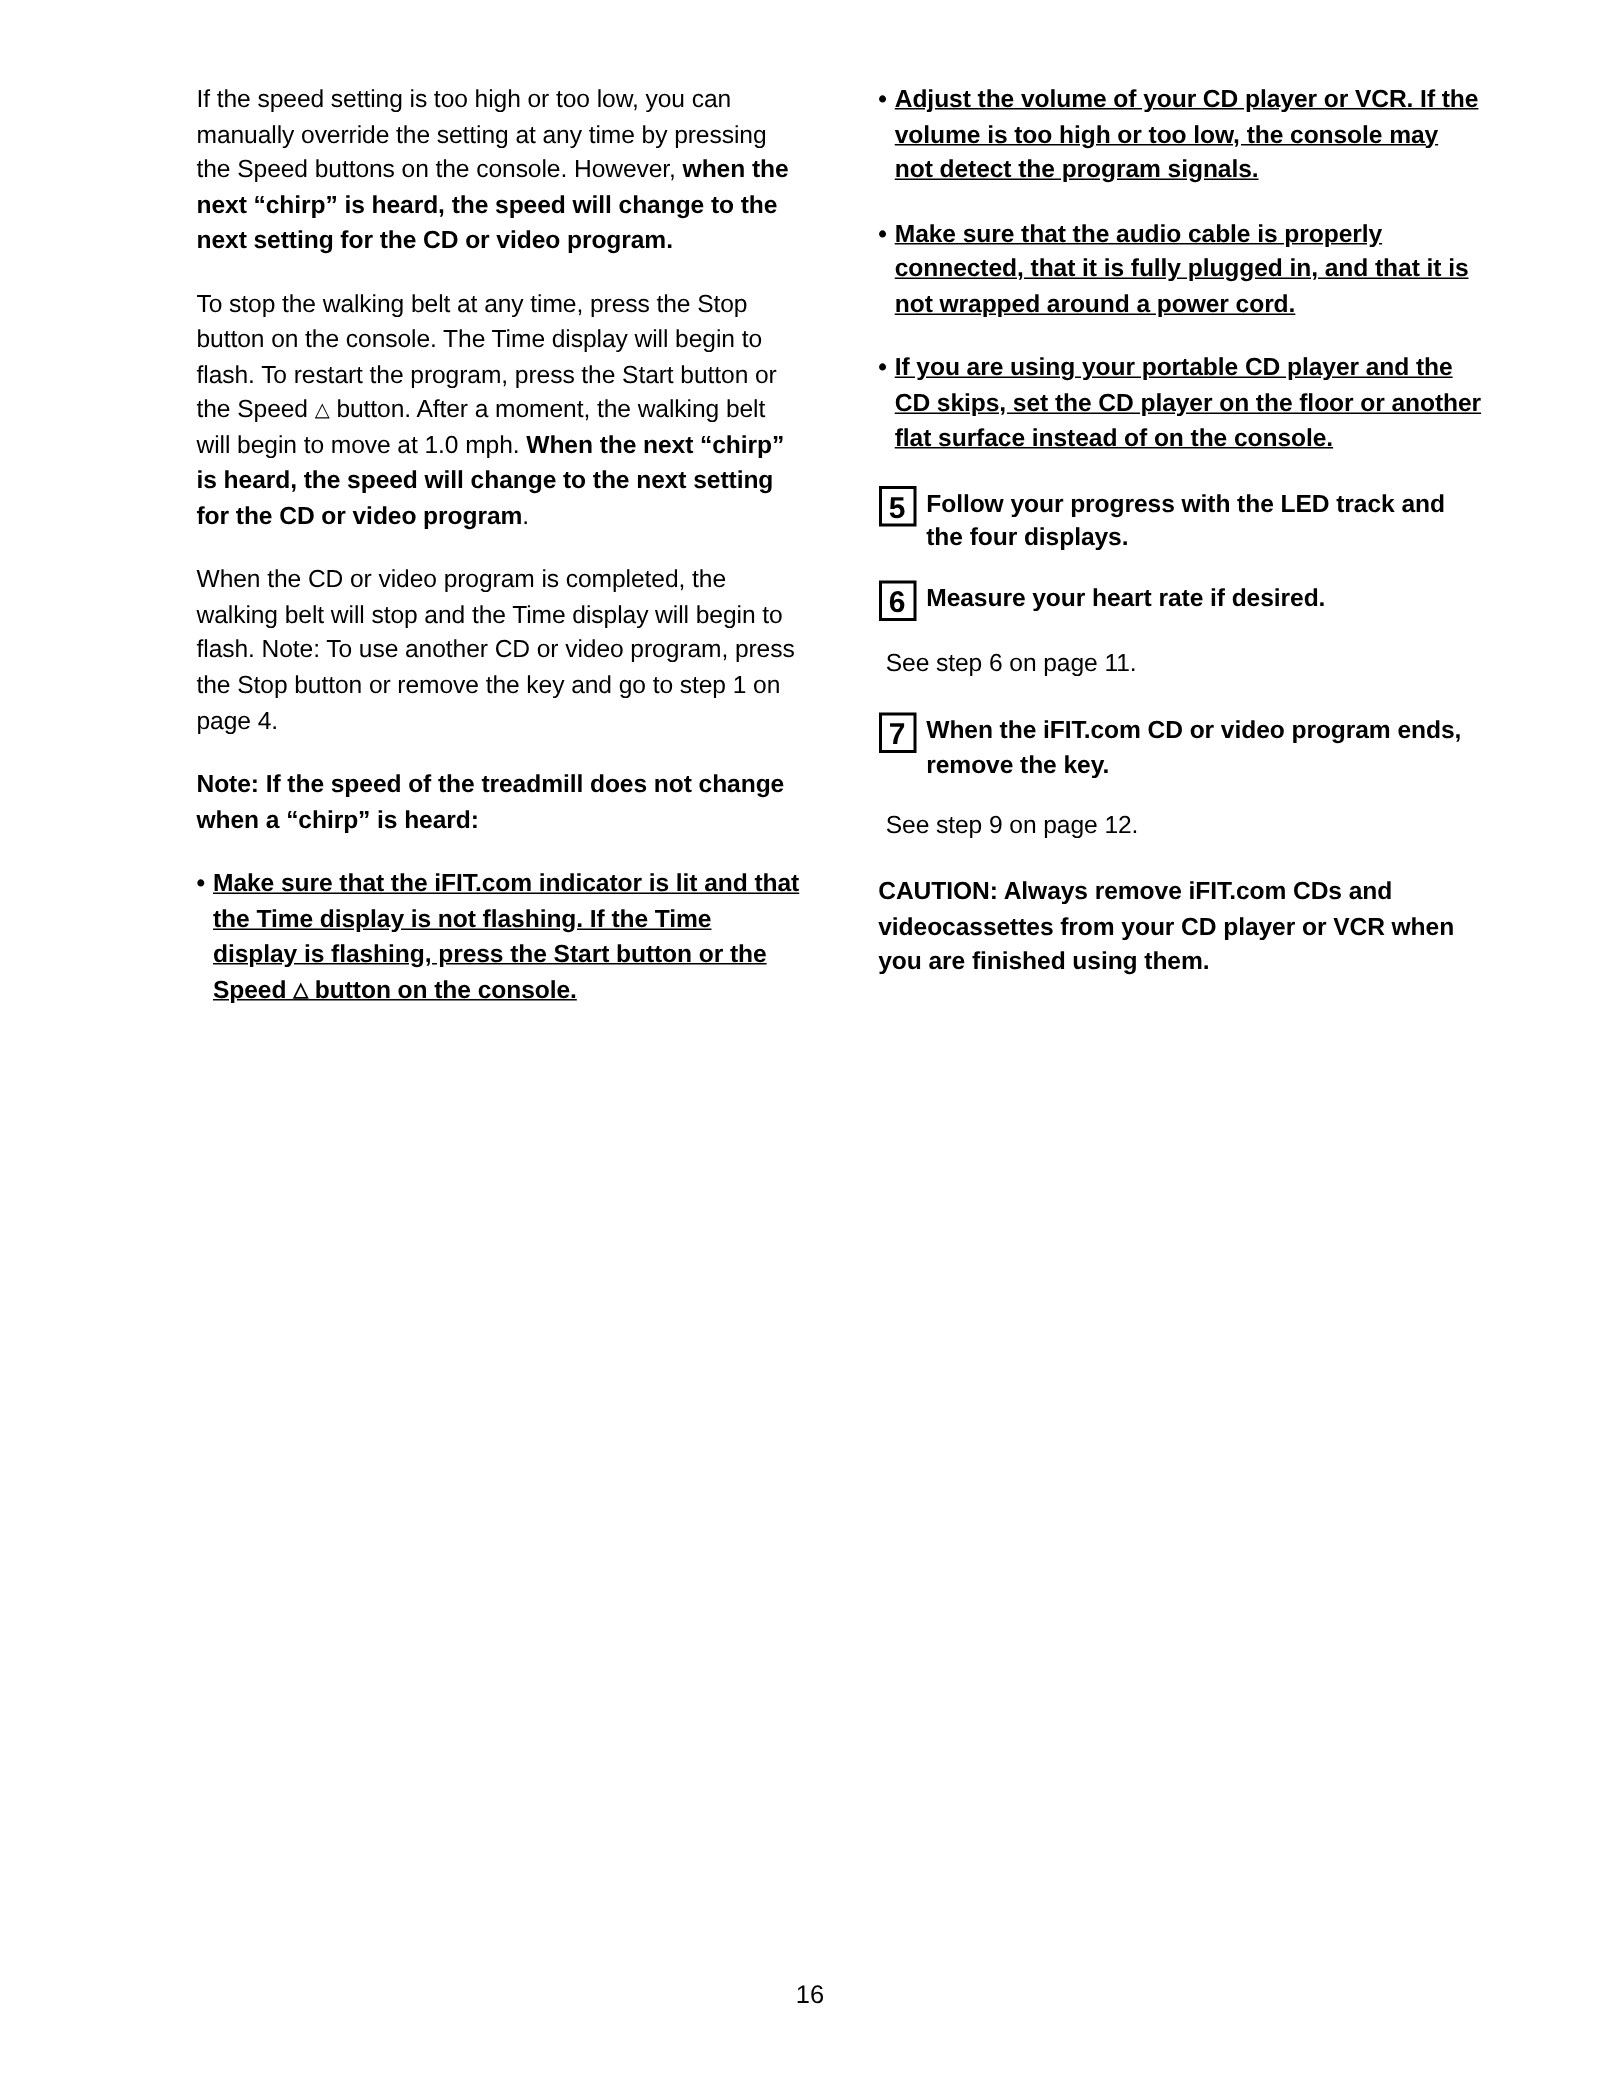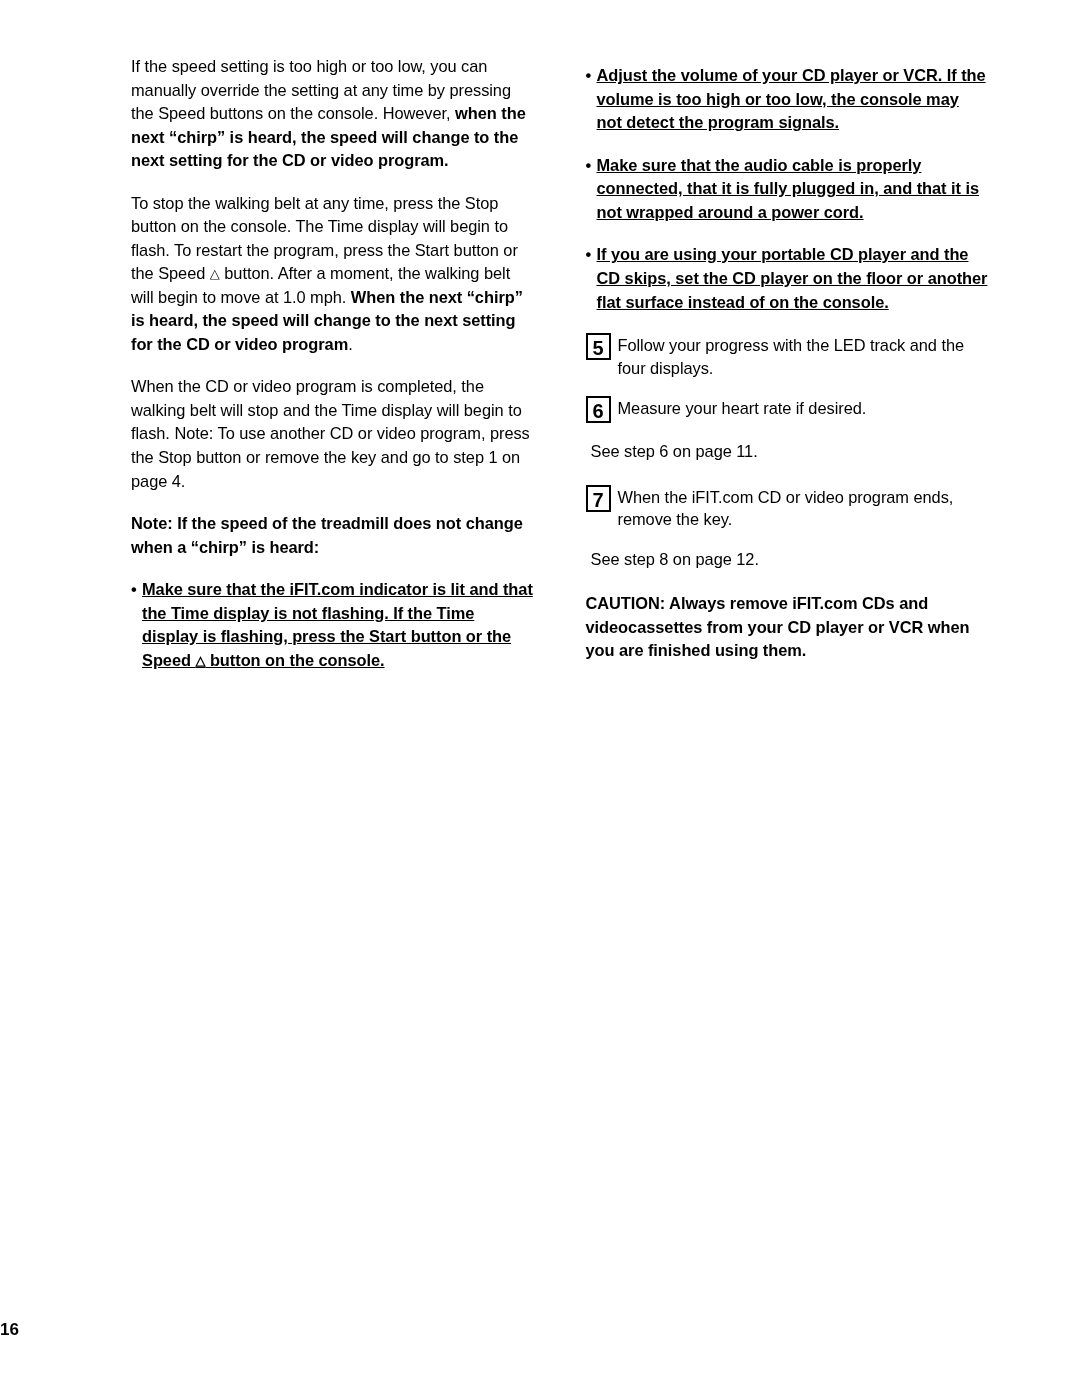--- a/index.html
+++ b/index.html
@@ -20,21 +20,20 @@
     box-sizing: border-box;
   }
   .columns {
     position: absolute;
     top: 55px;
     left: 0;
     width: 988px;
     display: flex;
     flex-direction: row;
     gap: 16px;
-    align-items: center;
   }
   .col {
     width: 415px;
     box-sizing: border-box;
   }
   .col-left {
     margin-left: 131px;
   }
   .col-right {
     margin-left: 36px;
@@ -81,42 +80,42 @@
     font-weight: bold;
     text-align: center;
     line-height: 26px;
     margin-right: 7px;
     box-sizing: border-box;
   }
   .steptext {
     flex: 1 1 auto;
     font-size: 16.4px;
     line-height: 1.375;
-    font-weight: normal;
+    font-weight: bold;
     letter-spacing: -0.05px;
     padding-top: 1px;
   }
   .seeref {
     font-size: 16.4px;
     line-height: 1.435;
     margin: 0 0 21px 0;
     padding-left: 5px;
   }
   .tri {
     font-size: 13px;
     vertical-align: 1px;
   }
   .pagenum {
     position: absolute;
     left: 0;
     right: 0;
     top: 1320px;
-    text-align: left;
+    text-align: center;
     font-size: 17px;
-    font-weight: bold;
+    font-weight: normal;
   }
 </style>
 </head>
 <body>
 
 <div class="page">
 
   <div class="columns">
 
     <div class="col col-left">
@@ -161,21 +160,21 @@
       <div class="step">
         <div class="stepnum">6</div>
         <div class="steptext">Measure your heart rate if desired.</div>
       </div>
       <p class="seeref">See step 6 on page 11.</p>
 
       <div class="step">
         <div class="stepnum">7</div>
         <div class="steptext">When the iFIT.com CD or video program ends, remove the key.</div>
       </div>
-      <p class="seeref">See step 8 on page 12.</p>
+      <p class="seeref">See step 9 on page 12.</p>
 
       <p class="b">CAUTION: Always remove iFIT.com CDs and videocassettes from your CD player or VCR when you are finished using them.</p>
 
     </div>
 
   </div>
 
   <div class="pagenum">16</div>
 
 </div>

